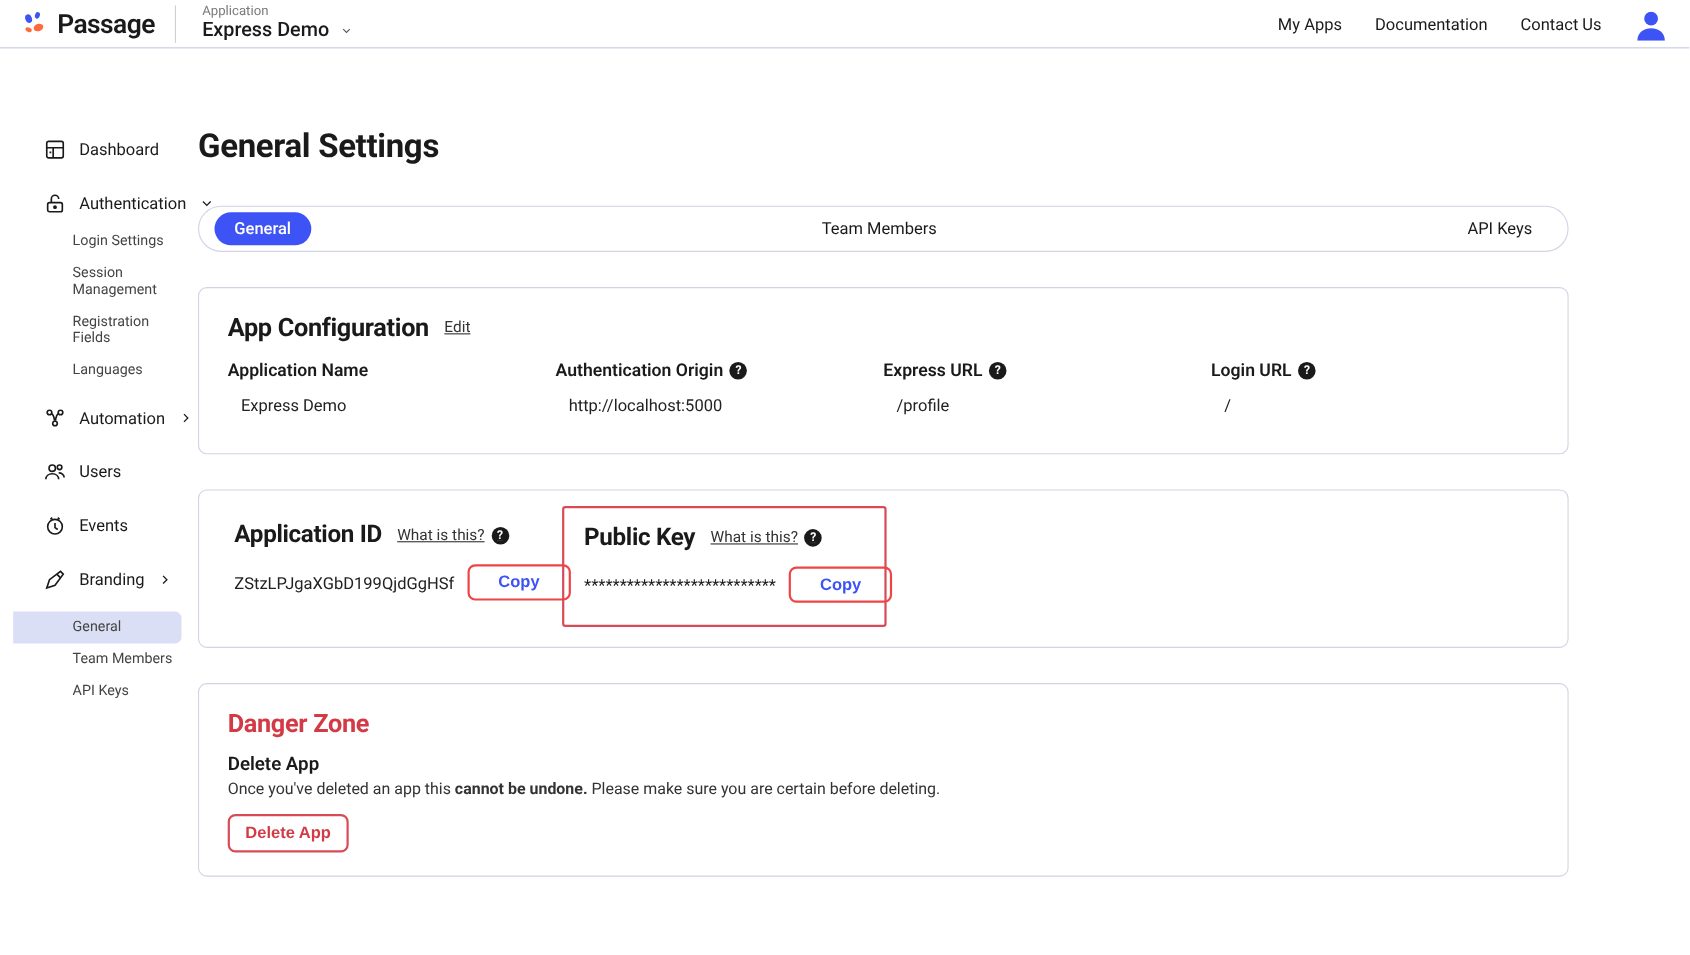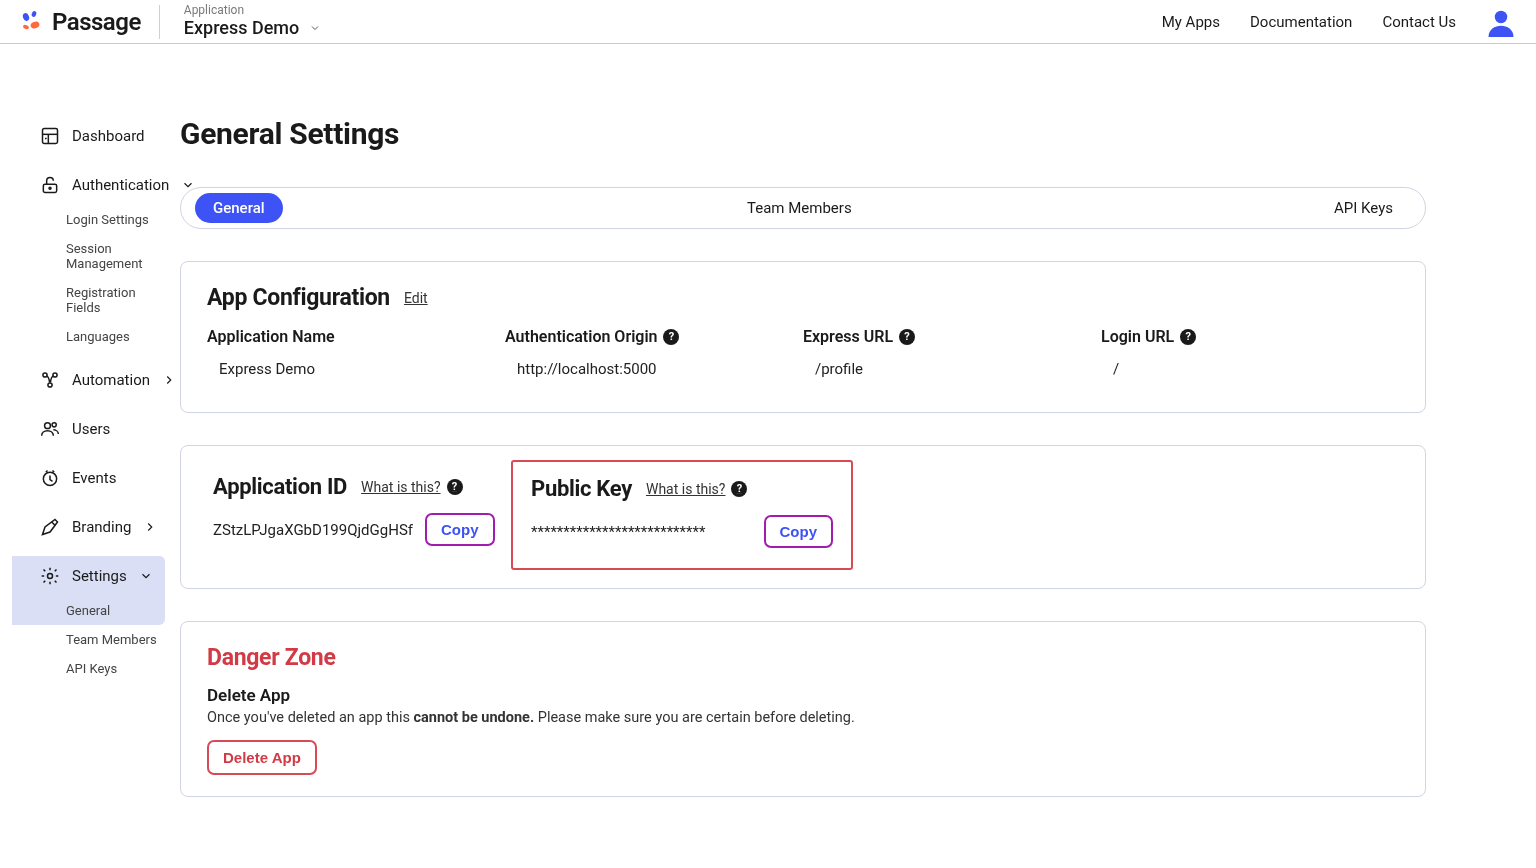--- a/index.html
+++ b/index.html
@@ -130,34 +130,34 @@
       display:flex;
       gap:0;
     }
     .idpk-block {
       padding:14px 18px 20px;
     }
     .idpk-block.appid { width:316px; }
     .idpk-block.pk {
       border:2px solid #d84b56;
       border-radius:3px;
-      width:342px;
+      width:295px;
     }
     .idpk-head{ display:flex; align-items:center; gap:14px; margin-bottom:14px;}
     .idpk-title{ font-size:22px; font-weight:700; letter-spacing:-0.3px;}
     .what-link{ font-size:14px; text-decoration:underline; cursor:pointer; color:#333; display:inline-flex; align-items:center; gap:6px;}
     .idpk-row { display:flex; align-items:center; gap:12px; }
     .idpk-val { font-size:15px; color:#222; }
     .copy-btn {
-      border:2px solid #a21caf;
+      border:2px solid #ef4444;
       color:#3d53f5;
       background:transparent;
       font-size:15px;
       font-weight:600;
-      padding:6px 14px;
+      padding:6px 26px;
       border-radius:7px;
       cursor:pointer;
       margin-left:auto;
     }
 
     
     .danger-title{ color:#d23b46; font-size:23px; font-weight:700; letter-spacing:-0.3px; margin-bottom:14px;}
     .danger-sub { font-size:17px; font-weight:600; margin-bottom:4px;}
     .danger-text{ font-size:14.5px; color:#333; margin-bottom:14px;}
     .danger-text b{ font-weight:700; }
@@ -277,30 +277,20 @@
           <path d="M3 21l3-9 12-9 3 3-9 12-9 3z"></path>
           <path d="M14 6l4 4"></path>
         </svg>
       <span>Branding</span>
       <svg class="icon-s arrow" style="width:14px;height:14px" viewBox="0 0 24 24" fill="none" stroke-width="2">
           <polyline points="9 6 15 12 9 18"></polyline>
         </svg>
     </div>
     <div class="nav-spacer"></div>
     <div class="nav-group-bg">
-      <div class="nav-item active">
-        <svg class="icon-s" viewBox="0 0 24 24" fill="none" stroke-width="1.8">
-            <circle cx="12" cy="12" r="3"></circle>
-            <path d="M12 2v3M12 19v3M4.2 4.2l2.1 2.1M17.7 17.7l2.1 2.1M2 12h3M19 12h3M4.2 19.8l2.1-2.1M17.7 6.3l2.1-2.1"></path>
-          </svg>
-        <span>Settings</span>
-        <svg class="icon-s arrow" style="width:14px;height:14px" viewBox="0 0 24 24" fill="none" stroke-width="2">
-            <polyline points="6 9 12 15 18 9"></polyline>
-          </svg>
-      </div>
       <div class="nav-sub current">General</div>
     </div>
     <div class="nav-sub">Team Members</div>
     <div class="nav-sub">API Keys</div>
   </div>
 
   <div class="content">
     <h1 class="page-title">General Settings</h1>
 
     <div class="tabstrip">

